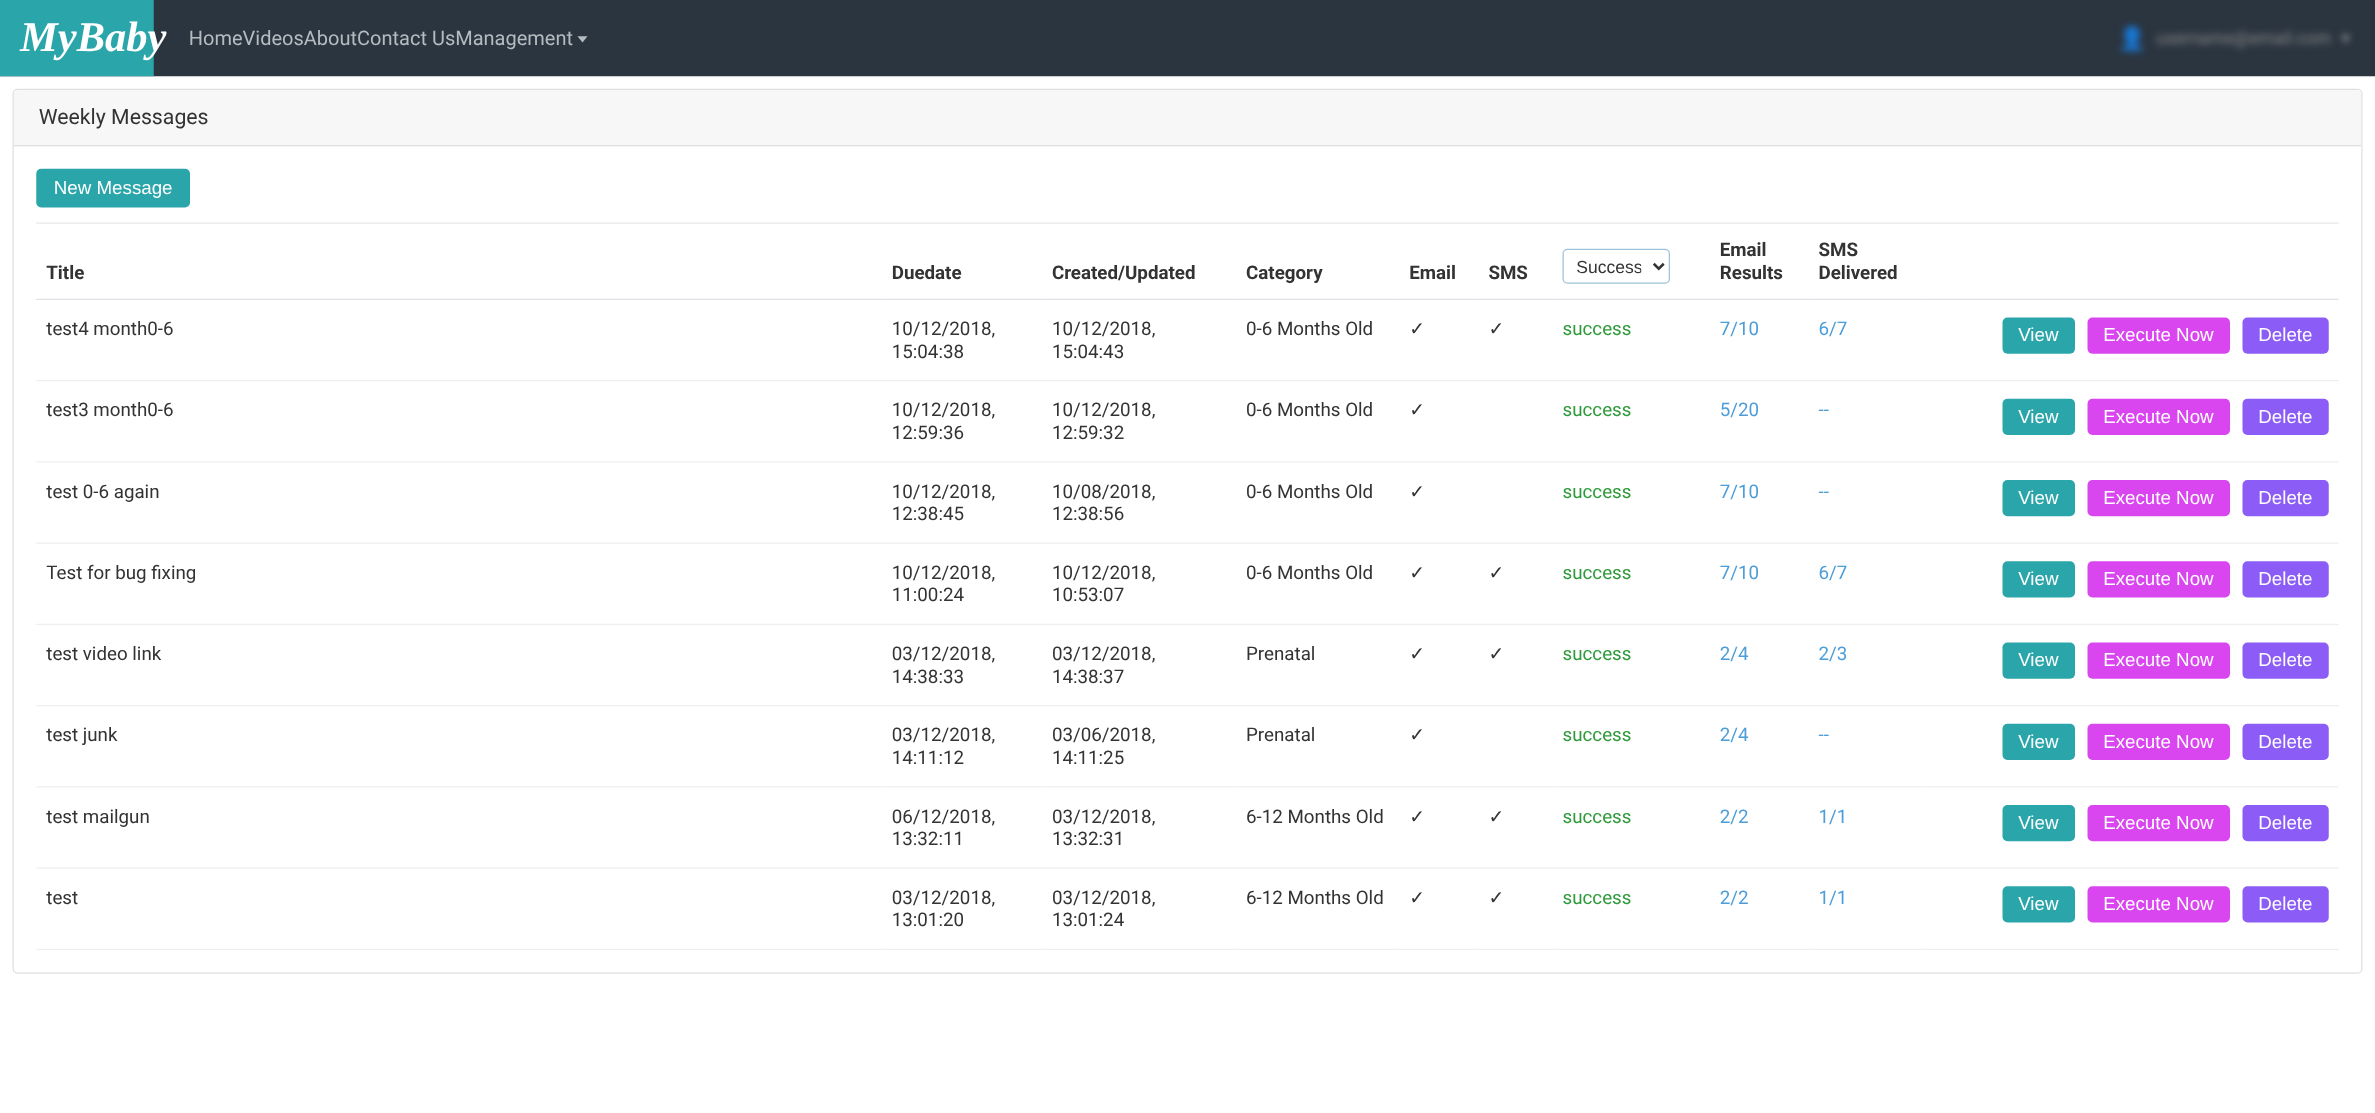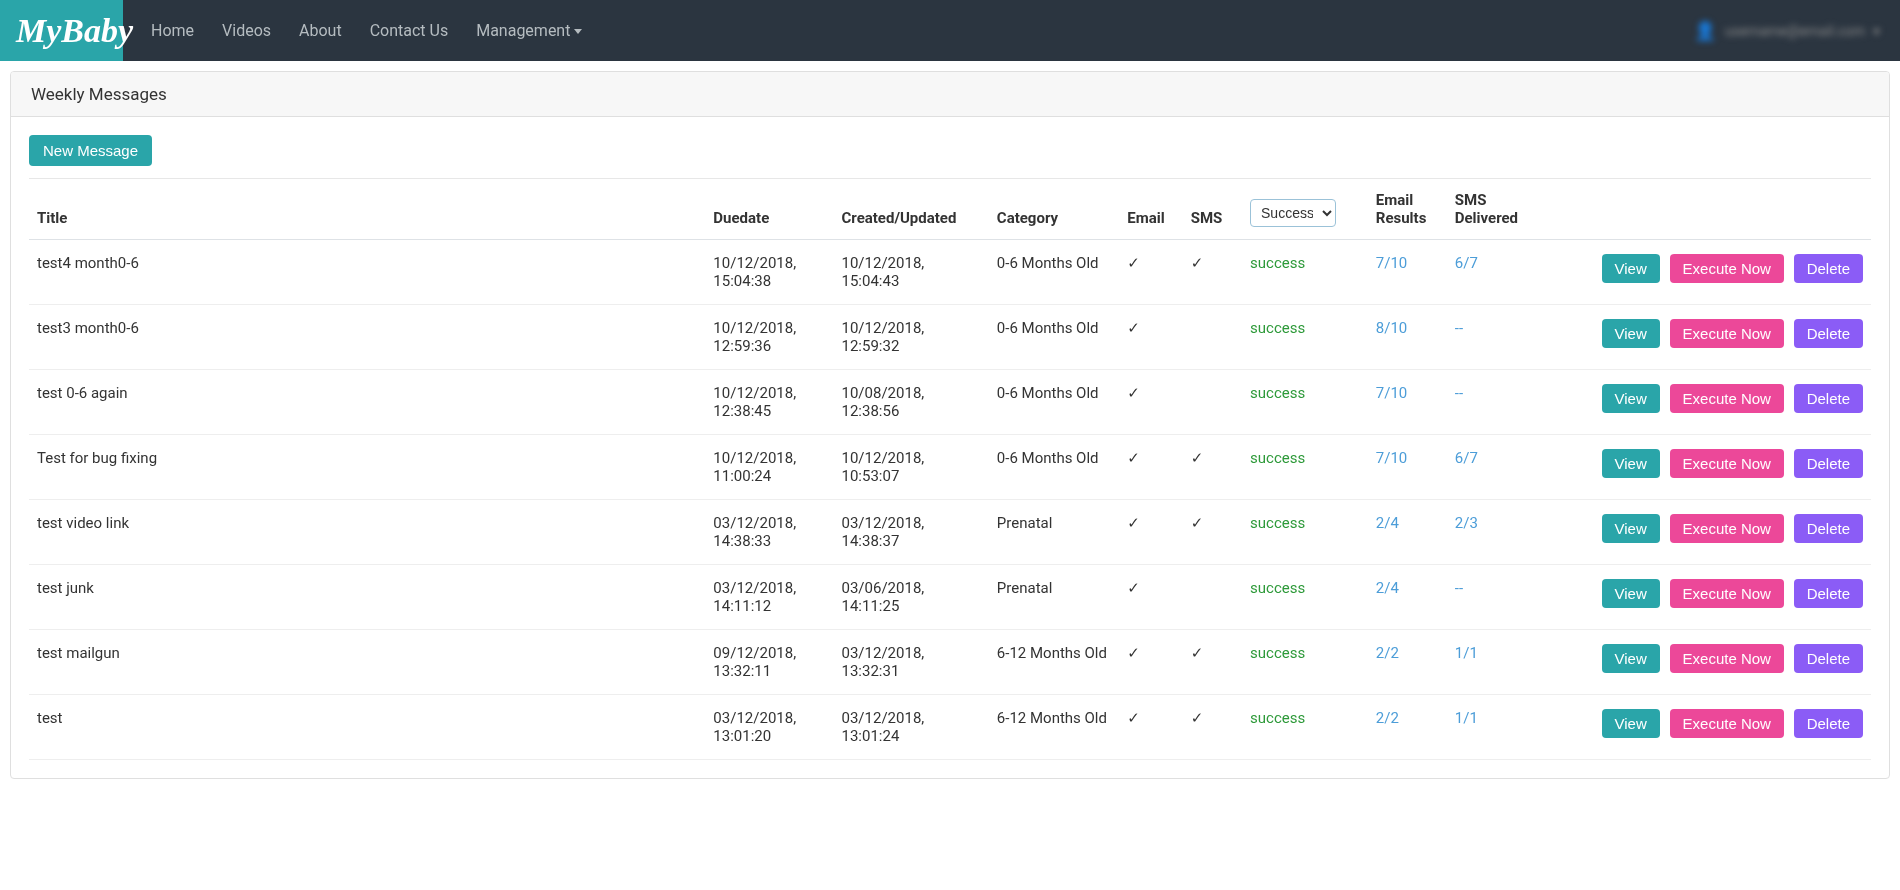--- a/index.html
+++ b/index.html
@@ -16,21 +16,21 @@
       color: #fff;
       font-family: 'Brush Script MT', cursive;
       font-style: italic;
       font-size: 34px;
       font-weight: bold;
       padding: 0 16px;
       display: flex;
       align-items: center;
       width: 123px;
     }
-    .nav-items { display: flex; align-items: center; gap: 28px; padding-left: 28px; text-align: center; }
+    .nav-items { display: flex; align-items: center; padding-left: 28px; text-align: center; }
     .nav-items a { color: #b5bcc0; text-decoration: none; font-size: 16px; }
     .nav-items .dropdown-caret::after {
       content: '';
       display: inline-block;
       margin-left: 4px;
       vertical-align: middle;
       border-top: 5px solid #b5bcc0;
       border-left: 4px solid transparent;
       border-right: 4px solid transparent;
     }
@@ -66,21 +66,21 @@
     }
     .btn {
       border: none;
       border-radius: 4px;
       padding: 7px 14px;
       font-size: 15px;
       color: #fff;
       cursor: pointer;
     }
     .btn-teal { background: #2aa5a9; }
-    .btn-teal-light { background: #ec4899; color: #fff; }
+    .btn-teal-light { background: #d946ef; color: #fff; }
     .btn-orange { background: #8b5cf6; }
     .btn-sm { padding: 6px 13px; font-size: 15px; }
     .search-wrap {
       margin-left: auto;
       display: flex;
       align-items: center;
       gap: 0;
     }
     .search-input {
       border: 1px solid #ccc;
@@ -205,21 +205,21 @@
     </td>
   </tr>
             <tr>
     <td class="col-title">test3 month0-6</td>
     <td class="col-duedate">10/12/2018, 12:59:36</td>
     <td class="col-updated">10/12/2018, 12:59:32</td>
     <td class="col-category">0-6 Months Old</td>
     <td class="col-email checkmark">✓</td>
     <td class="col-sms checkmark"></td>
     <td class="col-status"><span class="status-success">success</span></td>
-    <td class="col-emailres"><a href="#" class="link-blue">8/10</a></td>
+    <td class="col-emailres"><a href="#" class="link-blue">5/20</a></td>
     <td class="col-smsdel"><a href="#" class="link-blue">--</a></td>
     <td class="col-actions">
       <button class="btn btn-sm btn-teal">View</button>
       <button class="btn btn-sm btn-teal-light">Execute Now</button>
       <button class="btn btn-sm btn-orange">Delete</button>
     </td>
   </tr>
             <tr>
     <td class="col-title">test 0-6 again</td>
     <td class="col-duedate">10/12/2018, 12:38:45</td>
@@ -279,21 +279,21 @@
     <td class="col-emailres"><a href="#" class="link-blue">2/4</a></td>
     <td class="col-smsdel"><a href="#" class="link-blue">--</a></td>
     <td class="col-actions">
       <button class="btn btn-sm btn-teal">View</button>
       <button class="btn btn-sm btn-teal-light">Execute Now</button>
       <button class="btn btn-sm btn-orange">Delete</button>
     </td>
   </tr>
             <tr>
     <td class="col-title">test mailgun</td>
-    <td class="col-duedate">09/12/2018, 13:32:11</td>
+    <td class="col-duedate">06/12/2018, 13:32:11</td>
     <td class="col-updated">03/12/2018, 13:32:31</td>
     <td class="col-category">6-12 Months Old</td>
     <td class="col-email checkmark">✓</td>
     <td class="col-sms checkmark">✓</td>
     <td class="col-status"><span class="status-success">success</span></td>
     <td class="col-emailres"><a href="#" class="link-blue">2/2</a></td>
     <td class="col-smsdel"><a href="#" class="link-blue">1/1</a></td>
     <td class="col-actions">
       <button class="btn btn-sm btn-teal">View</button>
       <button class="btn btn-sm btn-teal-light">Execute Now</button>

